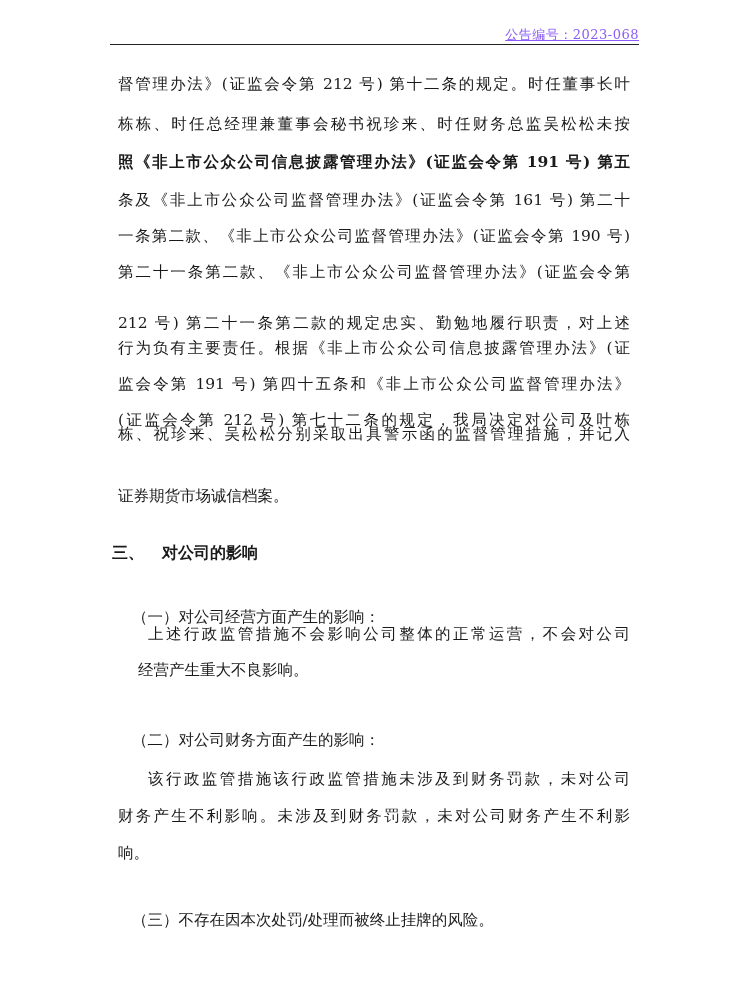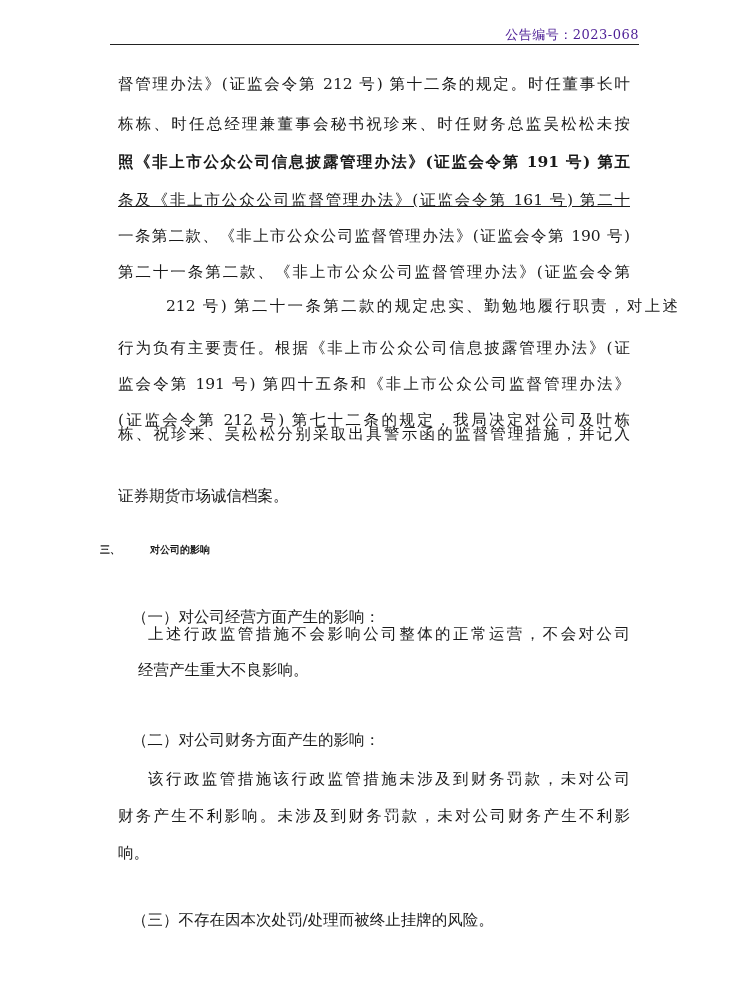--- a/index.html
+++ b/index.html
@@ -1,42 +1,42 @@
 <!DOCTYPE html>
 <html><head>
 <meta charset="utf-8">
 <style>
   html, body { margin: 0; padding: 0; background: #ffffff; }
   body { width: 749px; height: 995px; position: relative; overflow: hidden;
          font-family: "DejaVu Serif", "Liberation Serif", serif; color: #1a1a1a; }
   .header { position: absolute; left: 110px; top: 24px; width: 529px; height: 20px;
             border-bottom: 1.5px solid #222; }
-  .header-code { position: absolute; right: 0; top: 2px; font-size: 13px; color: #4c1d95; letter-spacing: 0.5px; }
+  .header-code { position: absolute; right: 0; top: 2px; font-size: 13px; color: #8b5cf6; letter-spacing: 0.5px; text-decoration: underline; }
   .body-text { position: absolute; left: 118px; width: 512px; }
   .line { position: absolute; left: 0; font-size: 15.5px; white-space: nowrap; line-height: 20px; }
   .just { width: 512px; text-align: justify; text-align-last: justify; }
-  .section-title { position: absolute; left: 100px; font-size: 10px; font-weight: bold; white-space: nowrap; }
+  .section-title { position: absolute; left: 112px; font-size: 16px; font-weight: bold; white-space: nowrap; }
   .section-title .num { display: inline-block; width: 50px; }
   .sub { position: absolute; left: 132px; font-size: 15.5px; white-space: nowrap; }
 </style>
 </head>
 <body>
 
 <div class="header">
   <span class="header-code">公告编号：2023-068</span>
 </div>
 
 <div class="body-text" style="top:0;">
   <div class="line just" style="top:74px;">督管理办法》(证监会令第 212 号) 第十二条的规定。时任董事长叶</div>
   <div class="line just" style="top:114px;">栋栋、时任总经理兼董事会秘书祝珍来、时任财务总监吴松松未按</div>
   <div class="line just" style="top:152px;font-weight:bold;">照《非上市公众公司信息披露管理办法》(证监会令第 191 号) 第五</div>
-  <div class="line just" style="top:190px;text-decoration:underline;">条及《非上市公众公司监督管理办法》(证监会令第 161 号) 第二十</div>
+  <div class="line just" style="top:190px;">条及《非上市公众公司监督管理办法》(证监会令第 161 号) 第二十</div>
   <div class="line just" style="top:226px;">一条第二款、《非上市公众公司监督管理办法》(证监会令第 190 号)</div>
   <div class="line just" style="top:262px;">第二十一条第二款、《非上市公众公司监督管理办法》(证监会令第</div>
-  <div class="line just" style="top:296px;margin-left:48px;">212  号) 第二十一条第二款的规定忠实、勤勉地履行职责，对上述</div>
+  <div class="line just" style="top:313px;">212  号) 第二十一条第二款的规定忠实、勤勉地履行职责，对上述</div>
   <div class="line just" style="top:338px;">行为负有主要责任。根据《非上市公众公司信息披露管理办法》(证</div>
   <div class="line just" style="top:374px;">监会令第 191 号) 第四十五条和《非上市公众公司监督管理办法》</div>
   <div class="line just" style="top:410px;">(证监会令第  212  号) 第七十二条的规定，我局决定对公司及叶栋</div>
   <div class="line just" style="top:424px;">栋、祝珍来、吴松松分别采取出具警示函的监督管理措施，并记入</div>
   <div class="line" style="top:486px;">证券期货市场诚信档案。</div>
 </div>
 
 <div class="section-title" style="top:543px;">
   <span class="num">三、</span><span>对公司的影响</span>
 </div>

